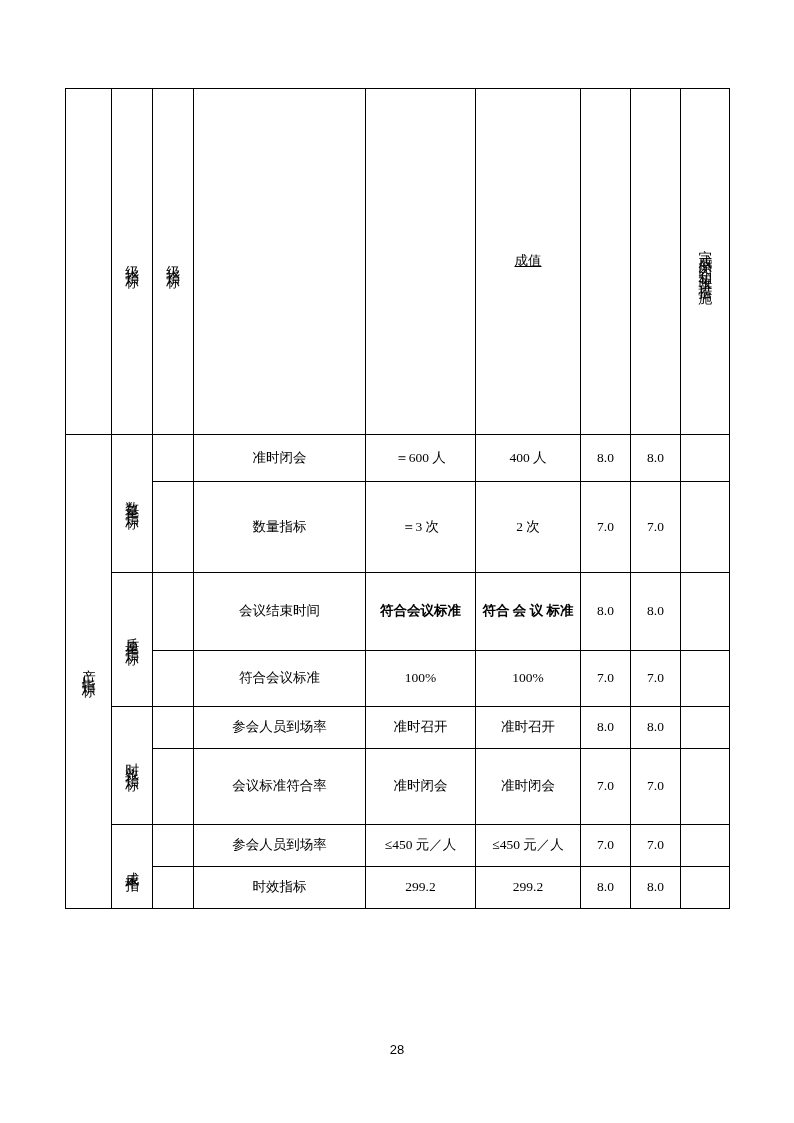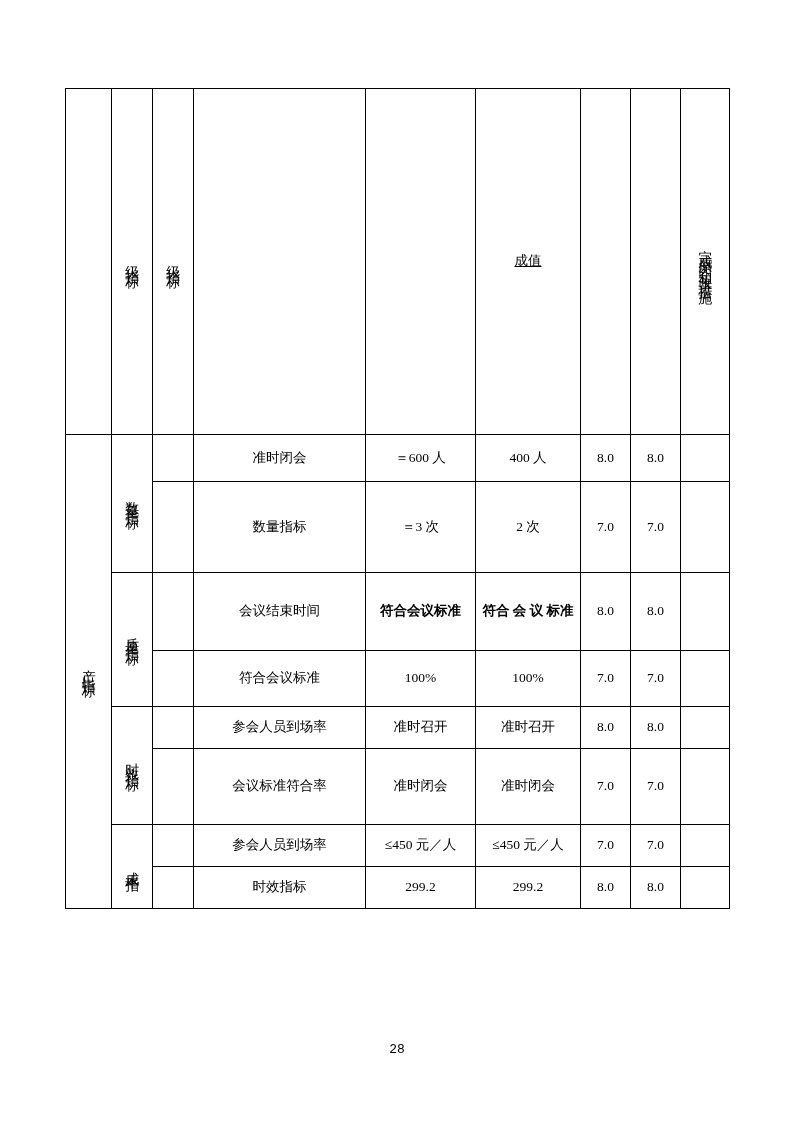--- a/index.html
+++ b/index.html
@@ -89,21 +89,21 @@
     padding-top: 16px;
     text-decoration: underline;
   }
   .pagenum {
     position: absolute;
     left: 0;
     top: 1042px;
     width: 794px;
     text-align: center;
     font-size: 13px;
-    font-family: Liberation Mono, monospace;
+    font-family: Liberation Sans, sans-serif;
   }
   .wrap2 {
     display: block;
     line-height: 1.5;
     font-weight: bold;
   }
 </style>
 </head>
 <body>
 

